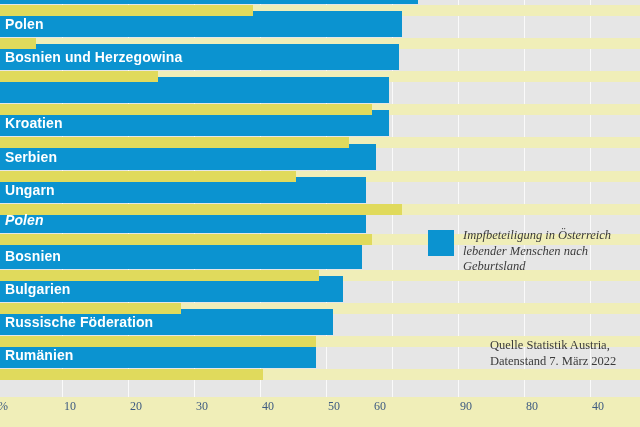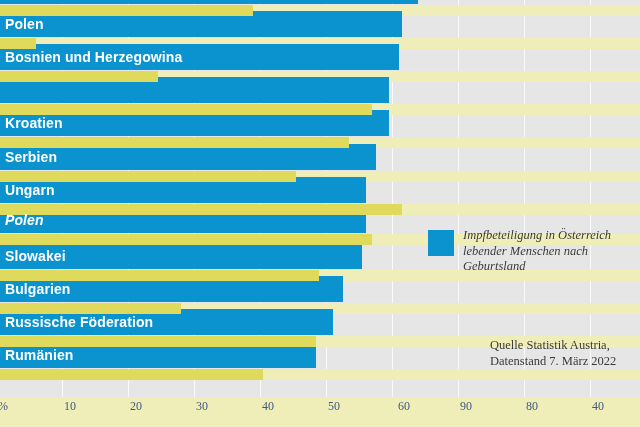--- a/index.html
+++ b/index.html
@@ -139,21 +139,21 @@
           <div class="bar-yellow" style="top: 27px; width: 401.9px; background: rgb(224, 218, 92); z-index: 2;"></div>
         </div>
         <div class="row" style="top: 207px; height: 33.1px; font-style: italic;">
           <div class="bar-blue" style="width: 365.6px; background: rgb(11, 147, 208);"></div>
           <div class="row-label">Polen</div>
           <div class="stripe" style="top: 27px;"></div>
           <div class="bar-yellow" style="top: 27px; width: 372.2px; background: rgb(224, 218, 92); z-index: 2;"></div>
         </div>
         <div class="row" style="top: 242.8px; height: 33.1px;">
           <div class="bar-blue" style="width: 362.3px; background: rgb(11, 147, 208);"></div>
-          <div class="row-label">Slowakei</div>
+          <div class="row-label">Bosnien</div>
           <div class="stripe" style="top: 27px;"></div>
           <div class="bar-yellow" style="top: 27px; width: 319.4px; background: rgb(224, 218, 92); z-index: 2;"></div>
         </div>
         <div class="row" style="top: 275.9px; height: 33.1px;">
           <div class="bar-blue" style="width: 342.5px; background: rgb(11, 147, 208);"></div>
           <div class="row-label">Bulgarien</div>
           <div class="stripe" style="top: 27px;"></div>
           <div class="bar-yellow" style="top: 27px; width: 180.8px; background: rgb(224, 218, 92); z-index: 2;"></div>
         </div>
         <div class="row" style="top: 309px; height: 33.1px;">
@@ -172,21 +172,21 @@
   </div>
 
   <div class="axis">
     <div id="ticks">
         <div class="tick" style="left: -2px;">%</div>
         <div class="tick" style="left: 64px;">10</div>
         <div class="tick" style="left: 130px;">20</div>
         <div class="tick" style="left: 196px;">30</div>
         <div class="tick" style="left: 262px;">40</div>
         <div class="tick" style="left: 328px;">50</div>
-        <div class="tick" style="left: 398px;">60</div>
+        <div class="tick" style="left: 374px;">60</div>
         <div class="tick" style="left: 460px;">90</div>
         <div class="tick" style="left: 526px;">80</div>
         <div class="tick" style="left: 592px;">40</div>
       </div>
   </div>
 
   <div class="legend">
     <div class="legend-item">
       <span class="legend-swatch sw-blue"></span>
       <div class="legend-text">

